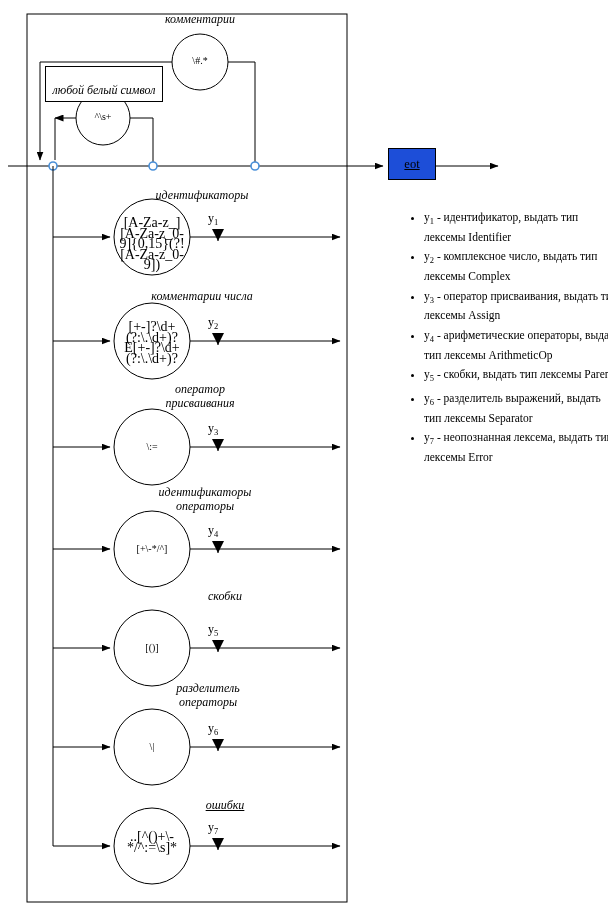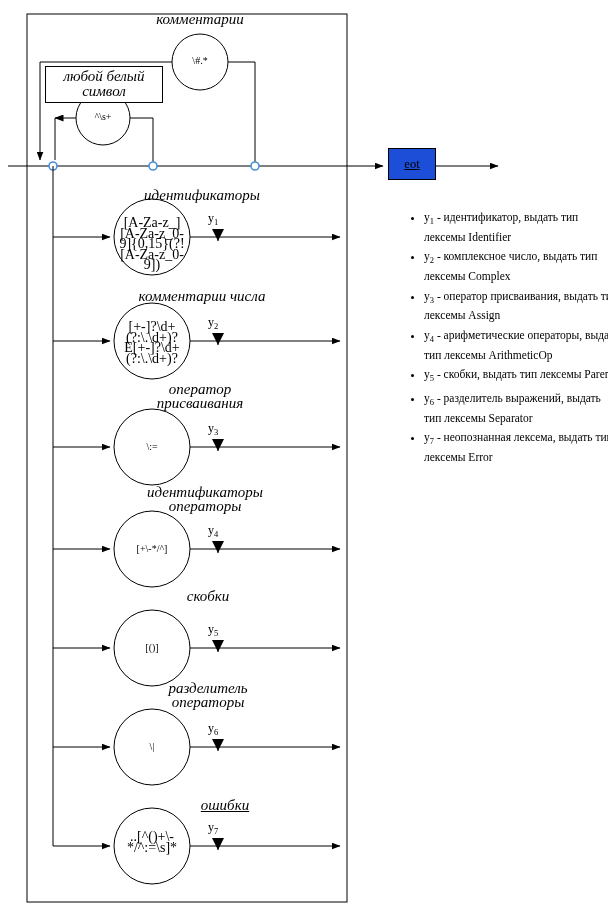--- a/index.html
+++ b/index.html
@@ -21,21 +21,21 @@
     position: absolute;
     left: 0;
     top: 0;
     width: 608px;
     height: 916px;
   }
   .lbl {
     position: absolute;
     font-family: "Liberation Serif", serif;
     font-style: italic;
-    font-size: 15px;
+    font-size: 12px;
     line-height: 14px;
     text-align: center;
     color: #000;
   }
   .node-text {
     position: absolute;
     font-family: "Liberation Serif", serif;
     font-size: 14px;
     line-height: 10.5px;
     text-align: center;
@@ -160,26 +160,26 @@
     <circle cx="152" cy="846" r="38" fill="#fff" stroke="#000" stroke-width="1"></circle>
     <polygon points="212,838 224,838 218,850" fill="#000"></polygon>
     <line x1="218" y1="850" x2="218" y2="846" stroke="#000" stroke-width="1"></line>
 
     <circle cx="200" cy="62" r="28" fill="#fff" stroke="#000" stroke-width="1"></circle>
 
     <circle cx="103" cy="118" r="27" fill="#fff" stroke="#000" stroke-width="1"></circle>
   </svg>
 
   <div class="lbl" style="left:130px; top:12px; width:140px;">комментарии</div>
-  <div class="lbl" style="left:45px; top:66px; width:112px; border:1px solid #000; padding:2px 2px 3px; background:#fff; line-height:15px;"><span>любой белый символ</span></div>
+  <div class="lbl" style="left:45px; top:66px; width:112px; border:1px solid #000; padding:16px 2px 3px; background:#fff; line-height:15px;"><span>любой белый символ</span></div>
   <div class="lbl" style="left:122px; top:188px; width:160px;">идентификаторы</div>
   <div class="lbl" style="left:112px; top:289px; width:180px;">комментарии числа</div>
   <div class="lbl" style="left:140px; top:382px; width:120px;">оператор присваивания</div>
   <div class="lbl" style="left:140px; top:485px; width:130px;">идентификаторы операторы</div>
-  <div class="lbl" style="left:158px; top:589px; width:100px;">скобки</div>
+  <div class="lbl" style="left:175px; top:589px; width:100px;">скобки</div>
   <div class="lbl" style="left:148px; top:681px; width:120px;">разделитель операторы</div>
   <div class="lbl" style="left:175px; top:798px; width:100px;text-decoration:underline;">ошибки</div>
 
   <div class="node-text" style="left:172px; top:56px; width:56px; font-size:10px;">\#.*</div>
   <div class="node-text" style="left:78px; top:112px; width:50px; font-size:10px;">^\s+</div>
   <div class="node-text" style="left:118px; top:218px; width:68px;">[A-Za-z_][A-Za-z_0-9]{0,15}(?![A-Za-z_0-9])</div>
   <div class="node-text" style="left:118px; top:322px; width:68px;">[+-]?\d+(?:\.\d+)?E[+-]?\d+(?:\.\d+)?</div>
   <div class="node-text" style="left:128px; top:442px; width:48px; font-size:10px;">\:=</div>
   <div class="node-text" style="left:124px; top:544px; width:56px; font-size:10px;">[+\-*/^]</div>
   <div class="node-text" style="left:128px; top:643px; width:48px; font-size:10px;">[()]</div>

